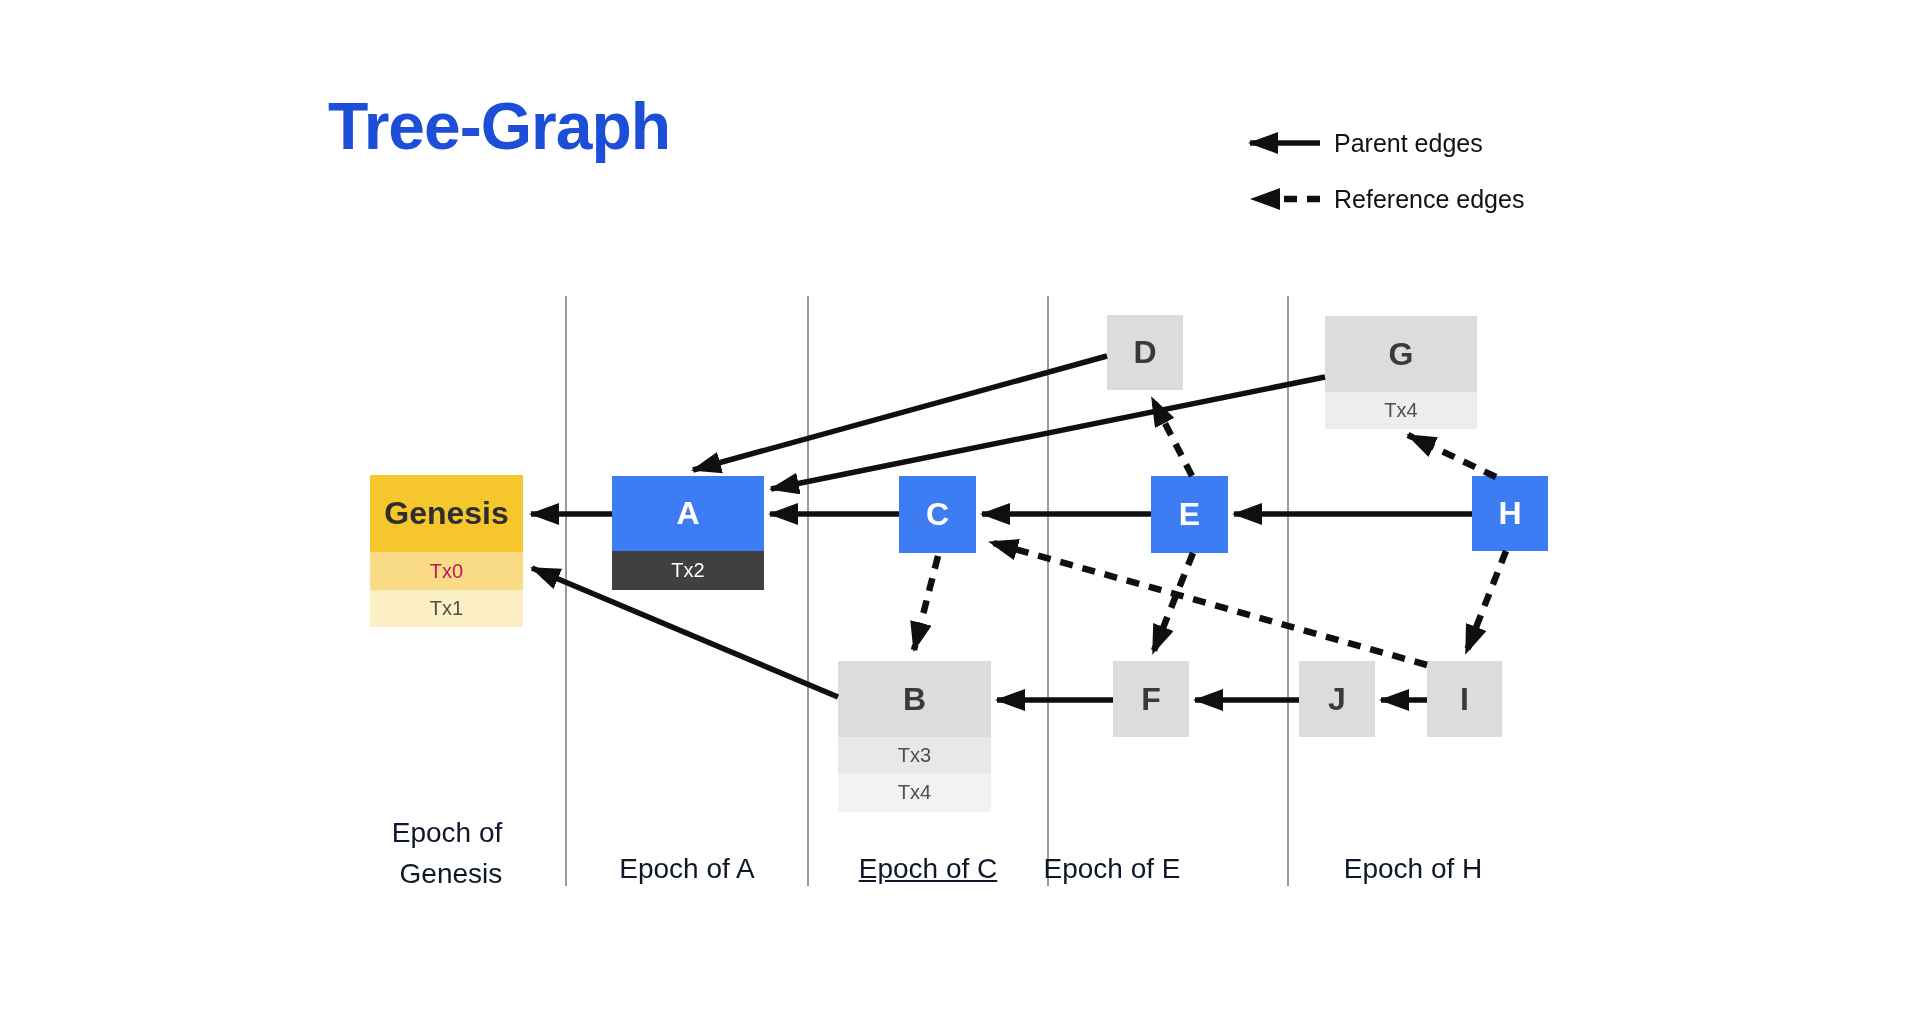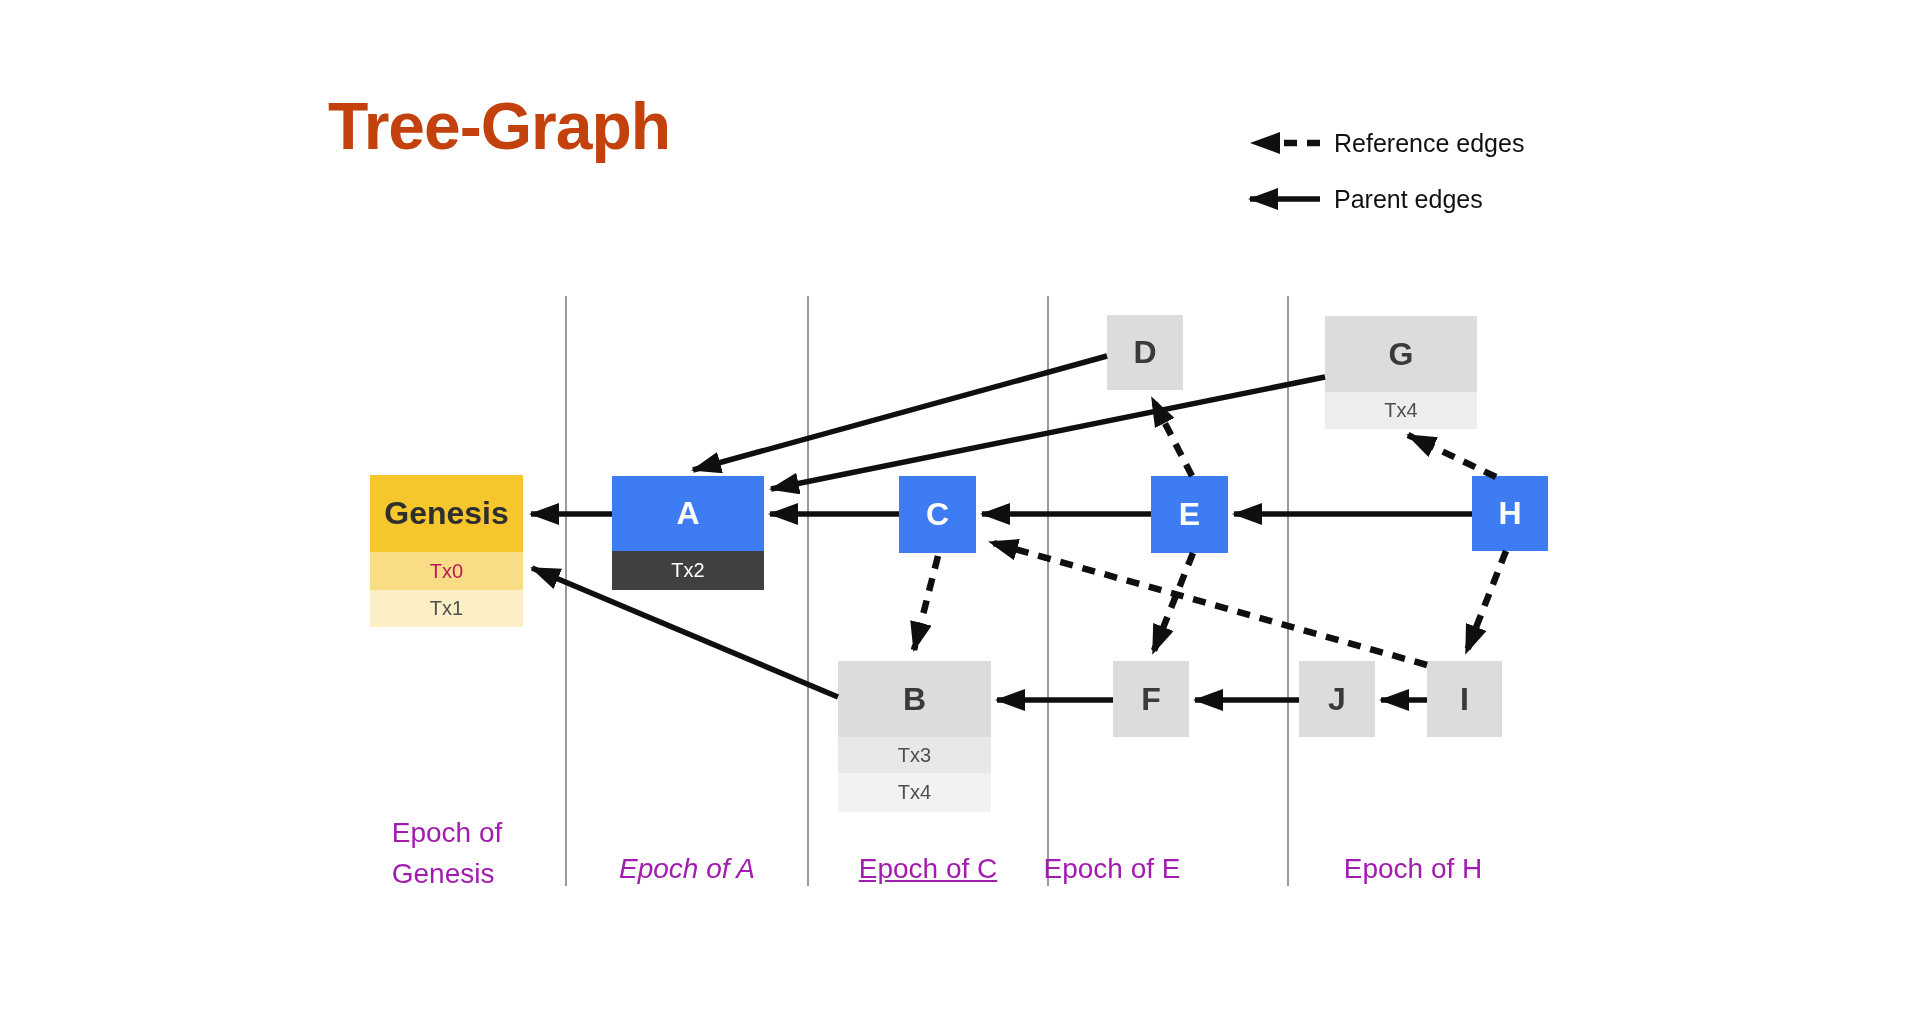--- a/index.html
+++ b/index.html
@@ -2,39 +2,39 @@
 <html><head>
 <meta charset="utf-8">
 <style>
   html,body{margin:0;padding:0;background:#ffffff;}
   .stage{
     position:relative;width:1920px;height:1024px;background:#ffffff;overflow:hidden;
     font-family:"Liberation Sans","DejaVu Sans",sans-serif;
   }
   .page-title{
     position:absolute;left:328px;top:88px;
-    font-size:66px;font-weight:700;color:#c2410c;letter-spacing:-1px;
+    font-size:66px;font-weight:700;color:#1d4ed8;letter-spacing:-1px;
   }
   .separator{
     position:absolute;width:2px;background:#9a9a9a;
   }
   .node{
     position:absolute;display:flex;flex-direction:column;
   }
   .node-label{
     display:flex;align-items:center;justify-content:center;
     font-size:32px;font-weight:600;
   }
   .tx-row{
     display:flex;align-items:center;justify-content:center;
     font-size:20px;font-weight:400;
   }
   .epoch-label{
     position:absolute;transform:translateX(-50%);
-    font-size:28px;font-weight:500;color:#a21caf;text-align:left;
+    font-size:28px;font-weight:500;color:#0f172a;text-align:right;
     line-height:41px;white-space:pre-line;
   }
   #edge-layer{
     position:absolute;left:0;top:0;width:1920px;height:1024px;
     pointer-events:none;z-index:5;
   }
   .edge-parent{stroke:#0f0f0f;stroke-width:5.5;fill:none;}
   .edge-reference{stroke:#0f0f0f;stroke-width:6.5;stroke-dasharray:13 10;fill:none;}
   .legend{
     position:absolute;left:1238px;top:126px;z-index:6;
@@ -50,29 +50,29 @@
 </head>
 <body>
 
 <div class="stage">
 
   <div class="page-title">Tree-Graph</div>
 
   <div class="legend">
     <div class="legend-row">
       <svg width="84" height="24">
+        <line class="edge-parent" x1="82" y1="12" x2="12" y2="12" marker-end="url(#arrowhead)"></line>
+      </svg>
+      <span class="legend-text">Parent edges</span>
+    </div>
+    <div class="legend-row">
+      <svg width="84" height="24">
         <line class="edge-reference" x1="82" y1="12" x2="14" y2="12" marker-end="url(#arrowhead)"></line>
       </svg>
       <span class="legend-text">Reference edges</span>
-    </div>
-    <div class="legend-row">
-      <svg width="84" height="24">
-        <line class="edge-parent" x1="82" y1="12" x2="12" y2="12" marker-end="url(#arrowhead)"></line>
-      </svg>
-      <span class="legend-text">Parent edges</span>
     </div>
   </div>
 
   <svg id="edge-layer">
     <defs>
       <marker id="arrowhead" markerUnits="userSpaceOnUse" markerWidth="34" markerHeight="26" refX="28" refY="11" orient="auto">
         <path d="M0,0 L30,11 L0,22 Z" fill="#0f0f0f"></path>
       </marker>
     </defs>
   <line x1="612" y1="514" x2="531" y2="514" class="edge-parent" marker-end="url(#arrowhead)"></line>
@@ -131,17 +131,17 @@
       <div class="node-label" style="height: 75px; background: rgb(62, 124, 244); color: rgb(255, 255, 255);">H</div>
     </div>
     <div class="node" style="left: 1427px; top: 661px; width: 75px;">
       <div class="node-label" style="height: 76px; background: rgb(220, 220, 220); color: rgb(58, 58, 58);">I</div>
     </div>
     <div class="node" style="left: 1299px; top: 661px; width: 76px;">
       <div class="node-label" style="height: 76px; background: rgb(220, 220, 220); color: rgb(58, 58, 58);">J</div>
     </div>
     <div class="epoch-label" style="left: 447px; top: 812px;">Epoch of
 Genesis</div>
-    <div class="epoch-label" style="left: 687px; top: 848px; font-style: italic;">Epoch of A</div>
+    <div class="epoch-label" style="left: 687px; top: 848px;">Epoch of A</div>
     <div class="epoch-label" style="left: 928px; top: 848px; text-decoration: underline;">Epoch of C</div>
     <div class="epoch-label" style="left: 1112px; top: 848px;">Epoch of E</div>
     <div class="epoch-label" style="left: 1413px; top: 848px;">Epoch of H</div>
   </div>
 
 </body></html>

